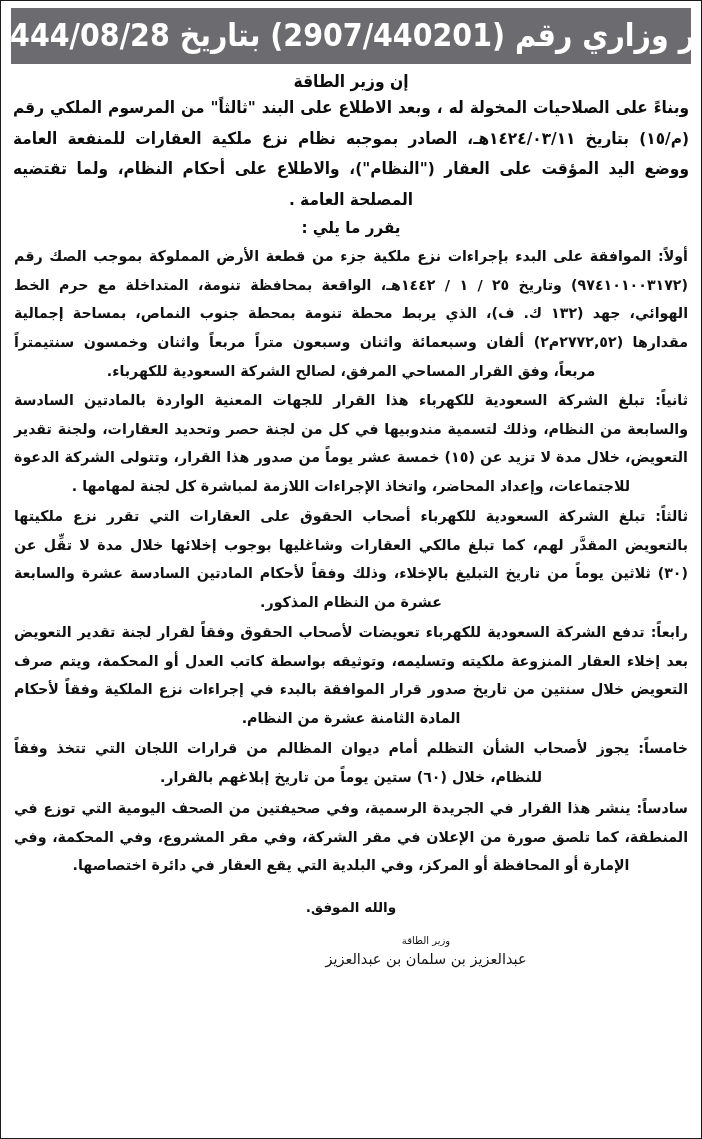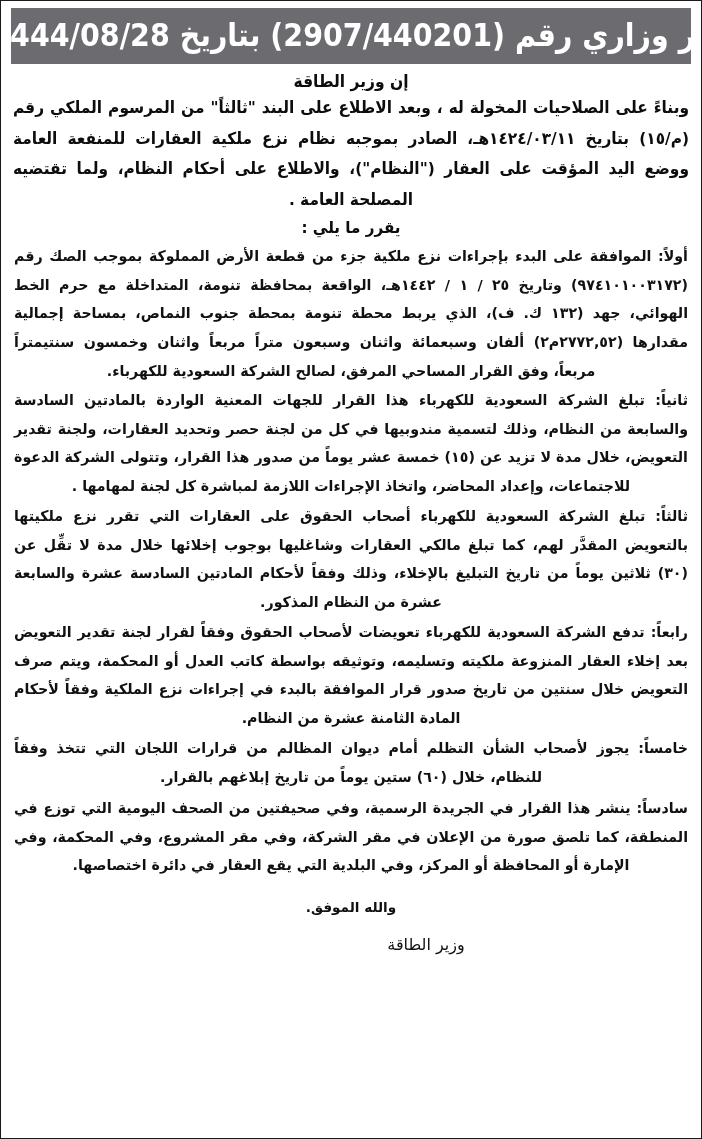--- a/index.html
+++ b/index.html
@@ -92,21 +92,21 @@
     margin: 20px 0 0 0;
   }
 
   
   .signature {
     margin-top: 18px;
     text-align: center;
     padding-left: 150px;
   }
   .sig-role {
-    font-size: 16px;
+    font-size: 10px;
     color: #111111;
     line-height: 1.55;
   }
   .sig-name {
     font-size: 14.5px;
     color: #111111;
     line-height: 1.55;
   }
 </style>
 </head>
@@ -135,16 +135,17 @@
 
     <div class="clause">خامساً: يجوز لأصحاب الشأن التظلم أمام ديوان المظالم من قرارات اللجان التي تتخذ وفقاً للنظام، خلال (٦٠) ستين يوماً من تاريخ إبلاغهم بالقرار.</div>
 
     <div class="clause">سادساً: ينشر هذا القرار في الجريدة الرسمية، وفي صحيفتين من الصحف اليومية التي توزع في المنطقة، كما تلصق صورة من الإعلان في مقر الشركة، وفي مقر المشروع، وفي المحكمة، وفي الإمارة أو المحافظة أو المركز، وفي البلدية التي يقع العقار في دائرة اختصاصها.</div>
 
 
     <div class="closing">والله الموفق.</div>
 
     <div class="signature">
       <div class="sig-role">وزير الطاقة</div>
+      <div class="sig-name">عبدالعزيز بن سلمان بن عبدالعزيز</div>
     </div>
 
   </div>
 </div>
 
 </body></html>

